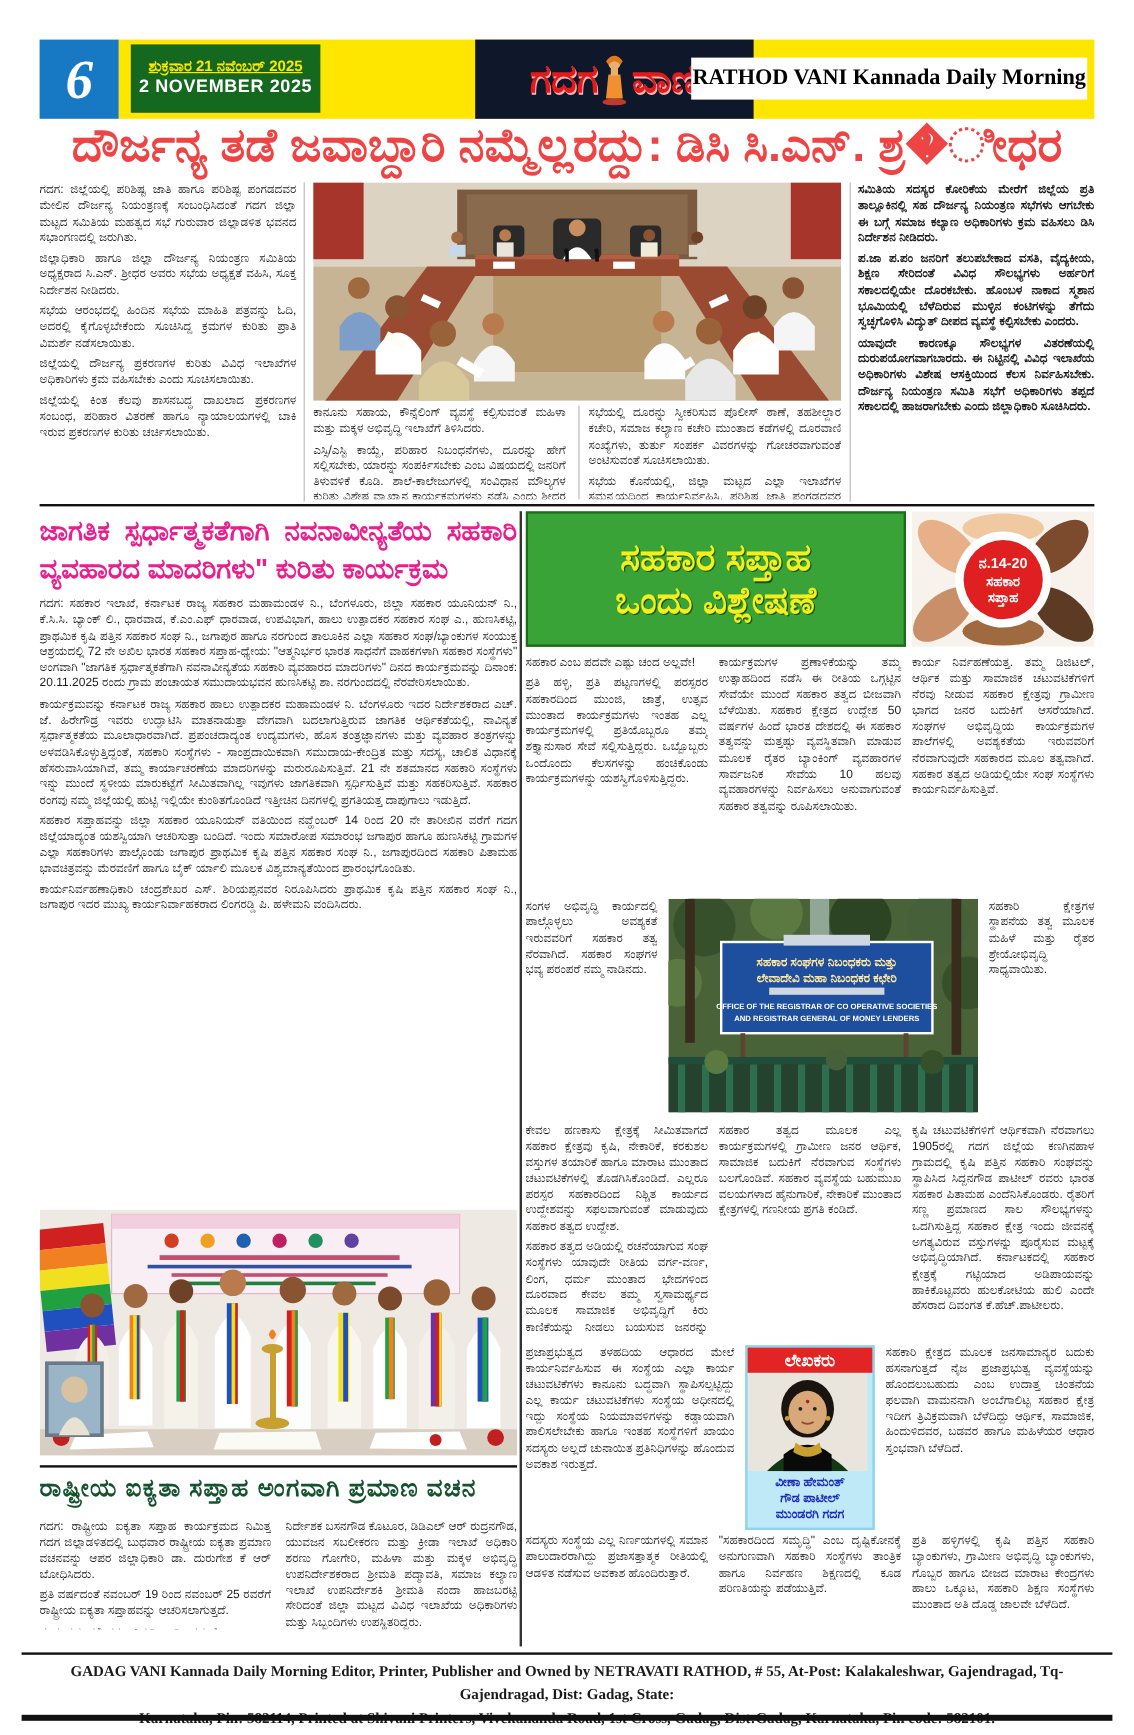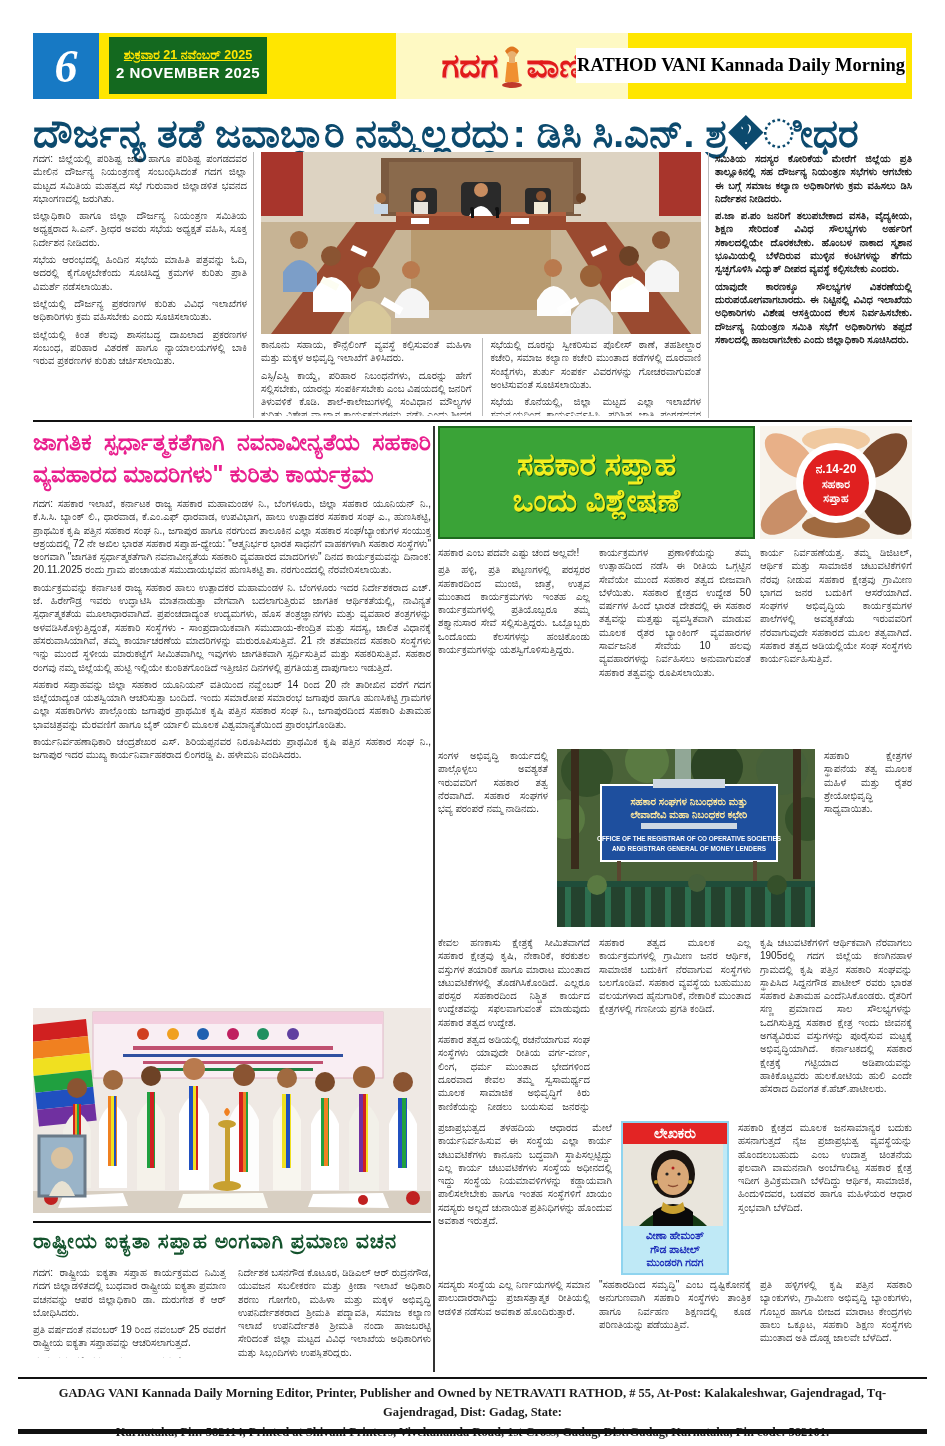--- a/index.html
+++ b/index.html
@@ -7,29 +7,29 @@
         font-family:"Liberation Sans",sans-serif;color:#1c1c1c;overflow:hidden;}
   
   .header{position:absolute;left:33px;top:33px;width:879px;height:66px;display:flex;}
   .pagenum{width:66px;height:66px;background:#1779c4;color:#fff;font-family:"Liberation Serif",serif;
            font-size:46px;font-weight:bold;font-style:italic;display:flex;align-items:center;justify-content:center;}
   .ystrip{position:relative;flex:1;background:#ffe600;height:66px;}
   .datebox{position:absolute;left:10px;top:4px;width:158px;height:57px;background:#14691f;
            display:flex;flex-direction:column;align-items:center;justify-content:center;line-height:1.25;}
   .date-kn{color:#ffe600;font-size:12.5px;font-weight:bold;text-decoration:underline;}
   .date-en{color:#ffffff;font-size:15px;font-weight:bold;letter-spacing:.5px;}
-  .masthead{position:absolute;left:297px;top:0px;width:232px;height:66px;background:#fef9c3;
+  .masthead{position:absolute;left:297px;top:0px;width:232px;height:66px;background:#0f172a;
             display:flex;align-items:center;justify-content:center;gap:2px;}
   .mast-kn{color:#e11b1b;font-size:33px;font-weight:bold;text-shadow:1px 1px 0 #f9b2b2;}
   .titlebox{position:absolute;right:6px;top:15px;width:330px;height:35px;background:#ffffff;
             display:flex;align-items:center;justify-content:center;}
   .title-en{font-family:"Liberation Serif",serif;font-weight:bold;font-size:18.5px;color:#000;}
   
-  .headline1{position:absolute;left:33px;top:100px;width:879px;height:50px;text-align:left;
-             color:#0c4a6e;font-size:39px;font-weight:bold;white-space:nowrap;margin-top:12px;}
+  .headline1{position:absolute;left:33px;top:100px;width:879px;height:50px;text-align:center;
+             color:#ef4444;font-size:39px;font-weight:bold;white-space:nowrap;}
   .headline2{color:#e91f8e;font-size:23px;font-weight:bold;line-height:1.4;height:67px;overflow:hidden;text-align:justify;}
   .headline4{color:#14532d;font-size:20.5px;font-weight:bold;height:32px;overflow:hidden;margin:6px 0 5px 0;letter-spacing:1px;}
   
   .mainrow{position:absolute;left:33px;top:152px;width:879px;height:266px;display:flex;gap:7px;}
   .coltext{font-size:10px;line-height:1.33;text-align:justify;overflow:hidden;}
   .coltext p{margin:0 0 4px 0;}
   .mcol-left{width:214px;height:266px;border-right:1px solid #bbb;padding-right:6px;}
   .mcenter{width:440px;display:flex;flex-direction:column;gap:4px;}
   .mcol-right{flex:1;height:266px;border-left:1px solid #bbb;padding-left:6px;font-weight:bold;}
   .underphoto{display:flex;gap:10px;height:78px;}

